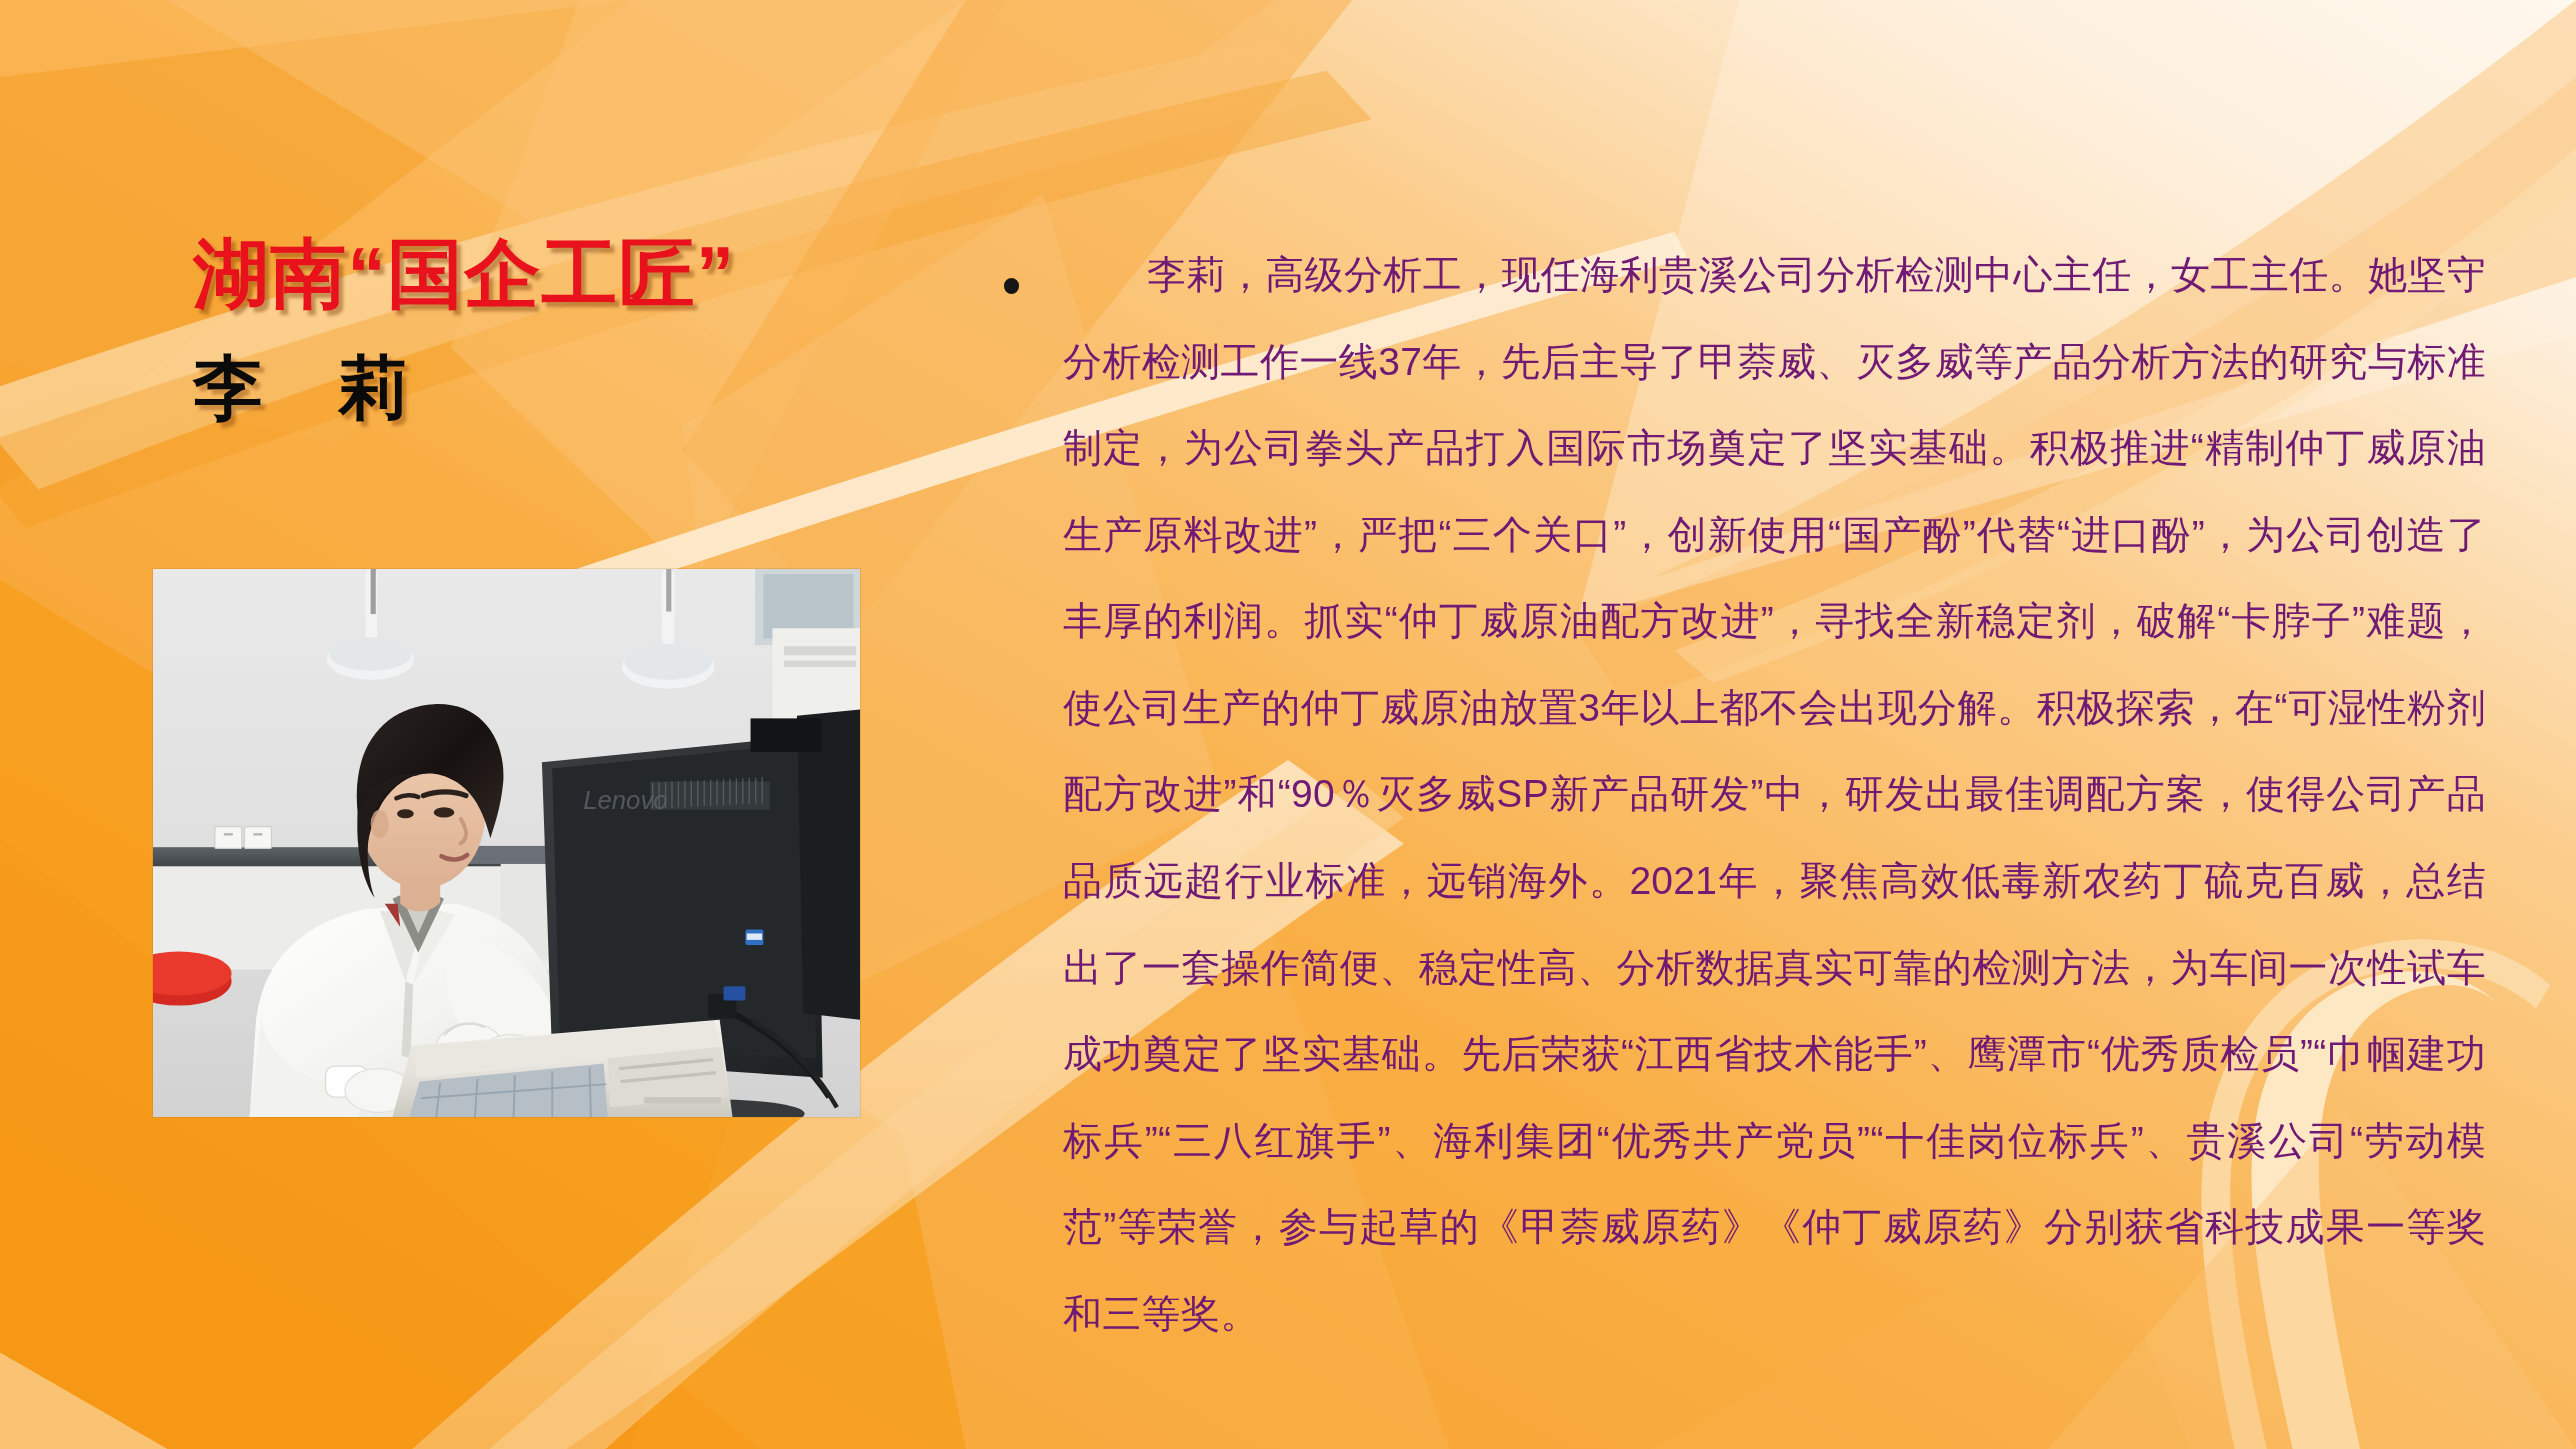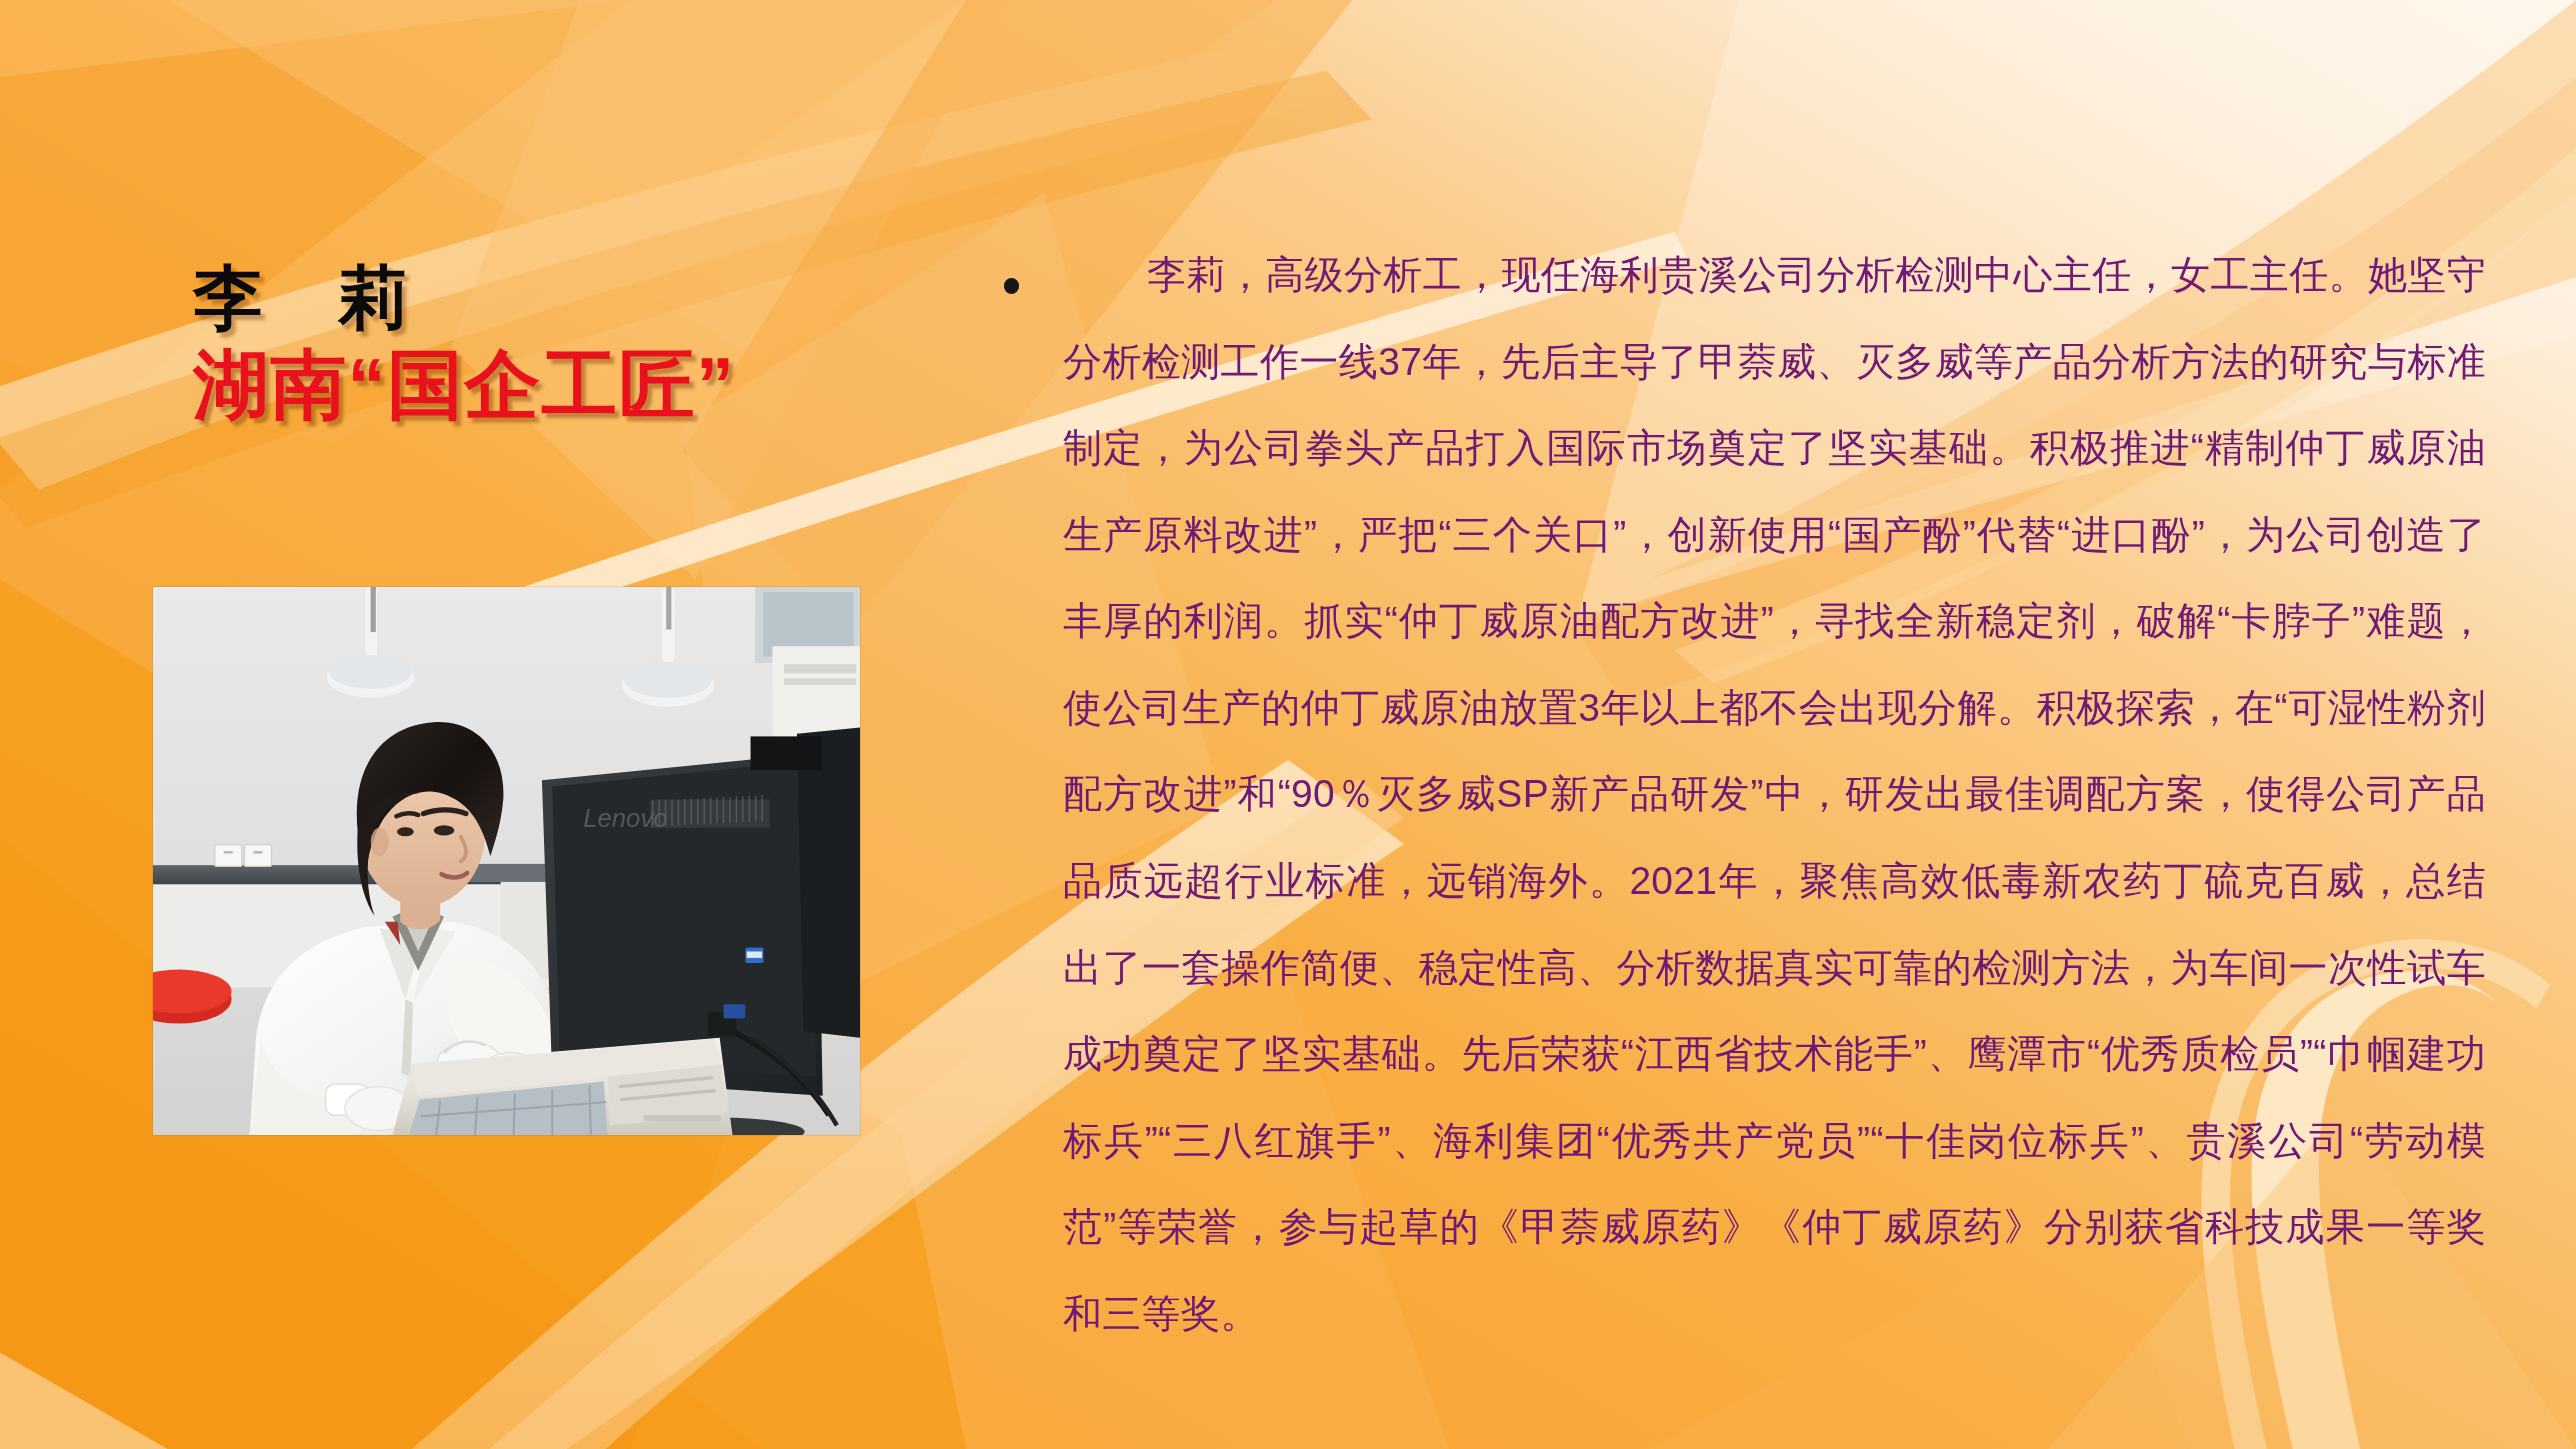--- a/index.html
+++ b/index.html
@@ -56,21 +56,21 @@
     letter-spacing: 2.6px;
     line-height: 1.18;
     text-shadow: 4.5px 4.5px 3.2px rgba(120,55,0,0.38);
     white-space: nowrap;
   }
 
   
   #photo-frame {
     position: absolute;
     left: 153px;
-    top: 587px;
+    top: 569px;
     width: 707px;
     height: 548px;
     overflow: hidden;
     background: #cfcfcf;
     box-shadow: 0 0 0 0.6px rgba(140,90,20,0.25);
   }
   #photo-frame svg { display: block; width: 100%; height: 100%; }
 
   
   #body-block {
@@ -178,22 +178,22 @@
 
       <polygon points="0,2100 260,2250 0,2250" fill="#fbd093" opacity="0.75"></polygon>
 
       <polygon points="2700,0 4000,0 4000,520 2450,960" fill="#fff4e4" opacity="0.35"></polygon>
     </svg>
   </div>
 
   <div id="left-col">
 
     <div id="title-block">
+      <div id="title-main">湖南“国企工匠”</div>
       <div id="title-sub">李　莉</div>
-      <div id="title-main">湖南“国企工匠”</div>
     </div>
 
     <div id="photo-frame">
       <svg viewBox="0 0 1098 851" preserveAspectRatio="xMidYMid slice">
         <defs>
           <linearGradient id="wallG" x1="0" y1="0" x2="0" y2="1">
             <stop offset="0%" stop-color="#e9e9e9"></stop>
             <stop offset="60%" stop-color="#dedede"></stop>
             <stop offset="100%" stop-color="#d2d2d2"></stop>
           </linearGradient>

